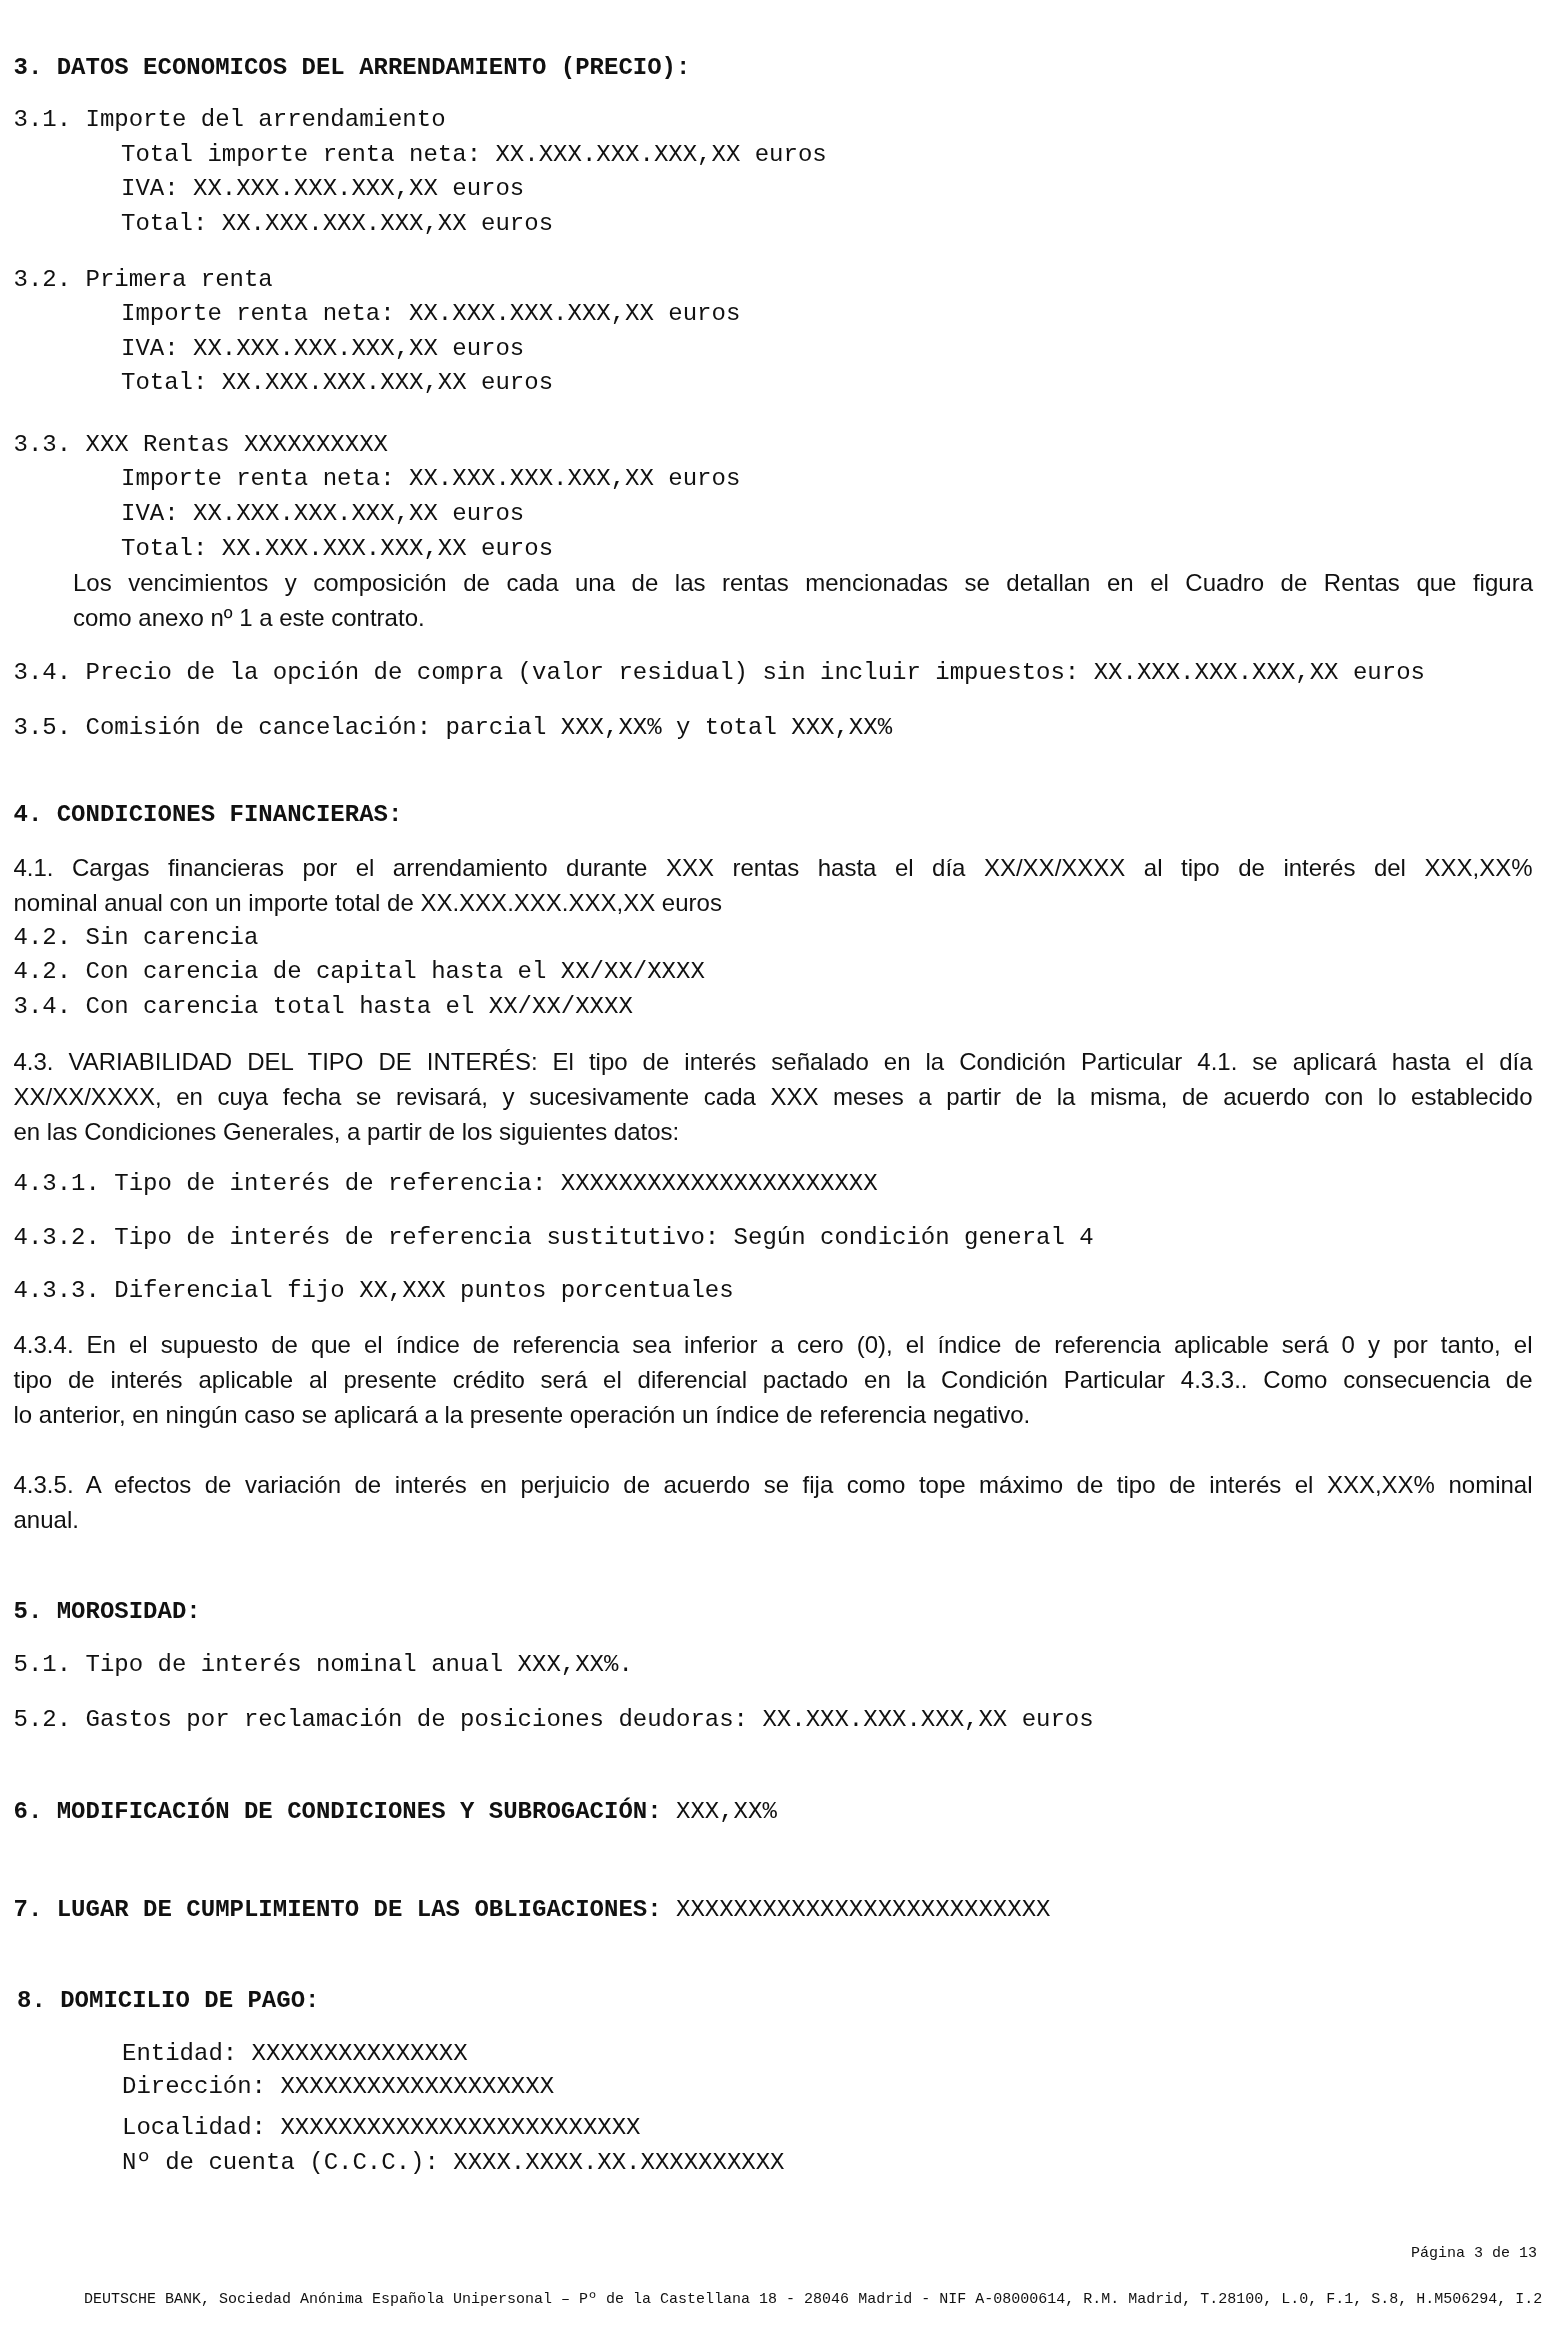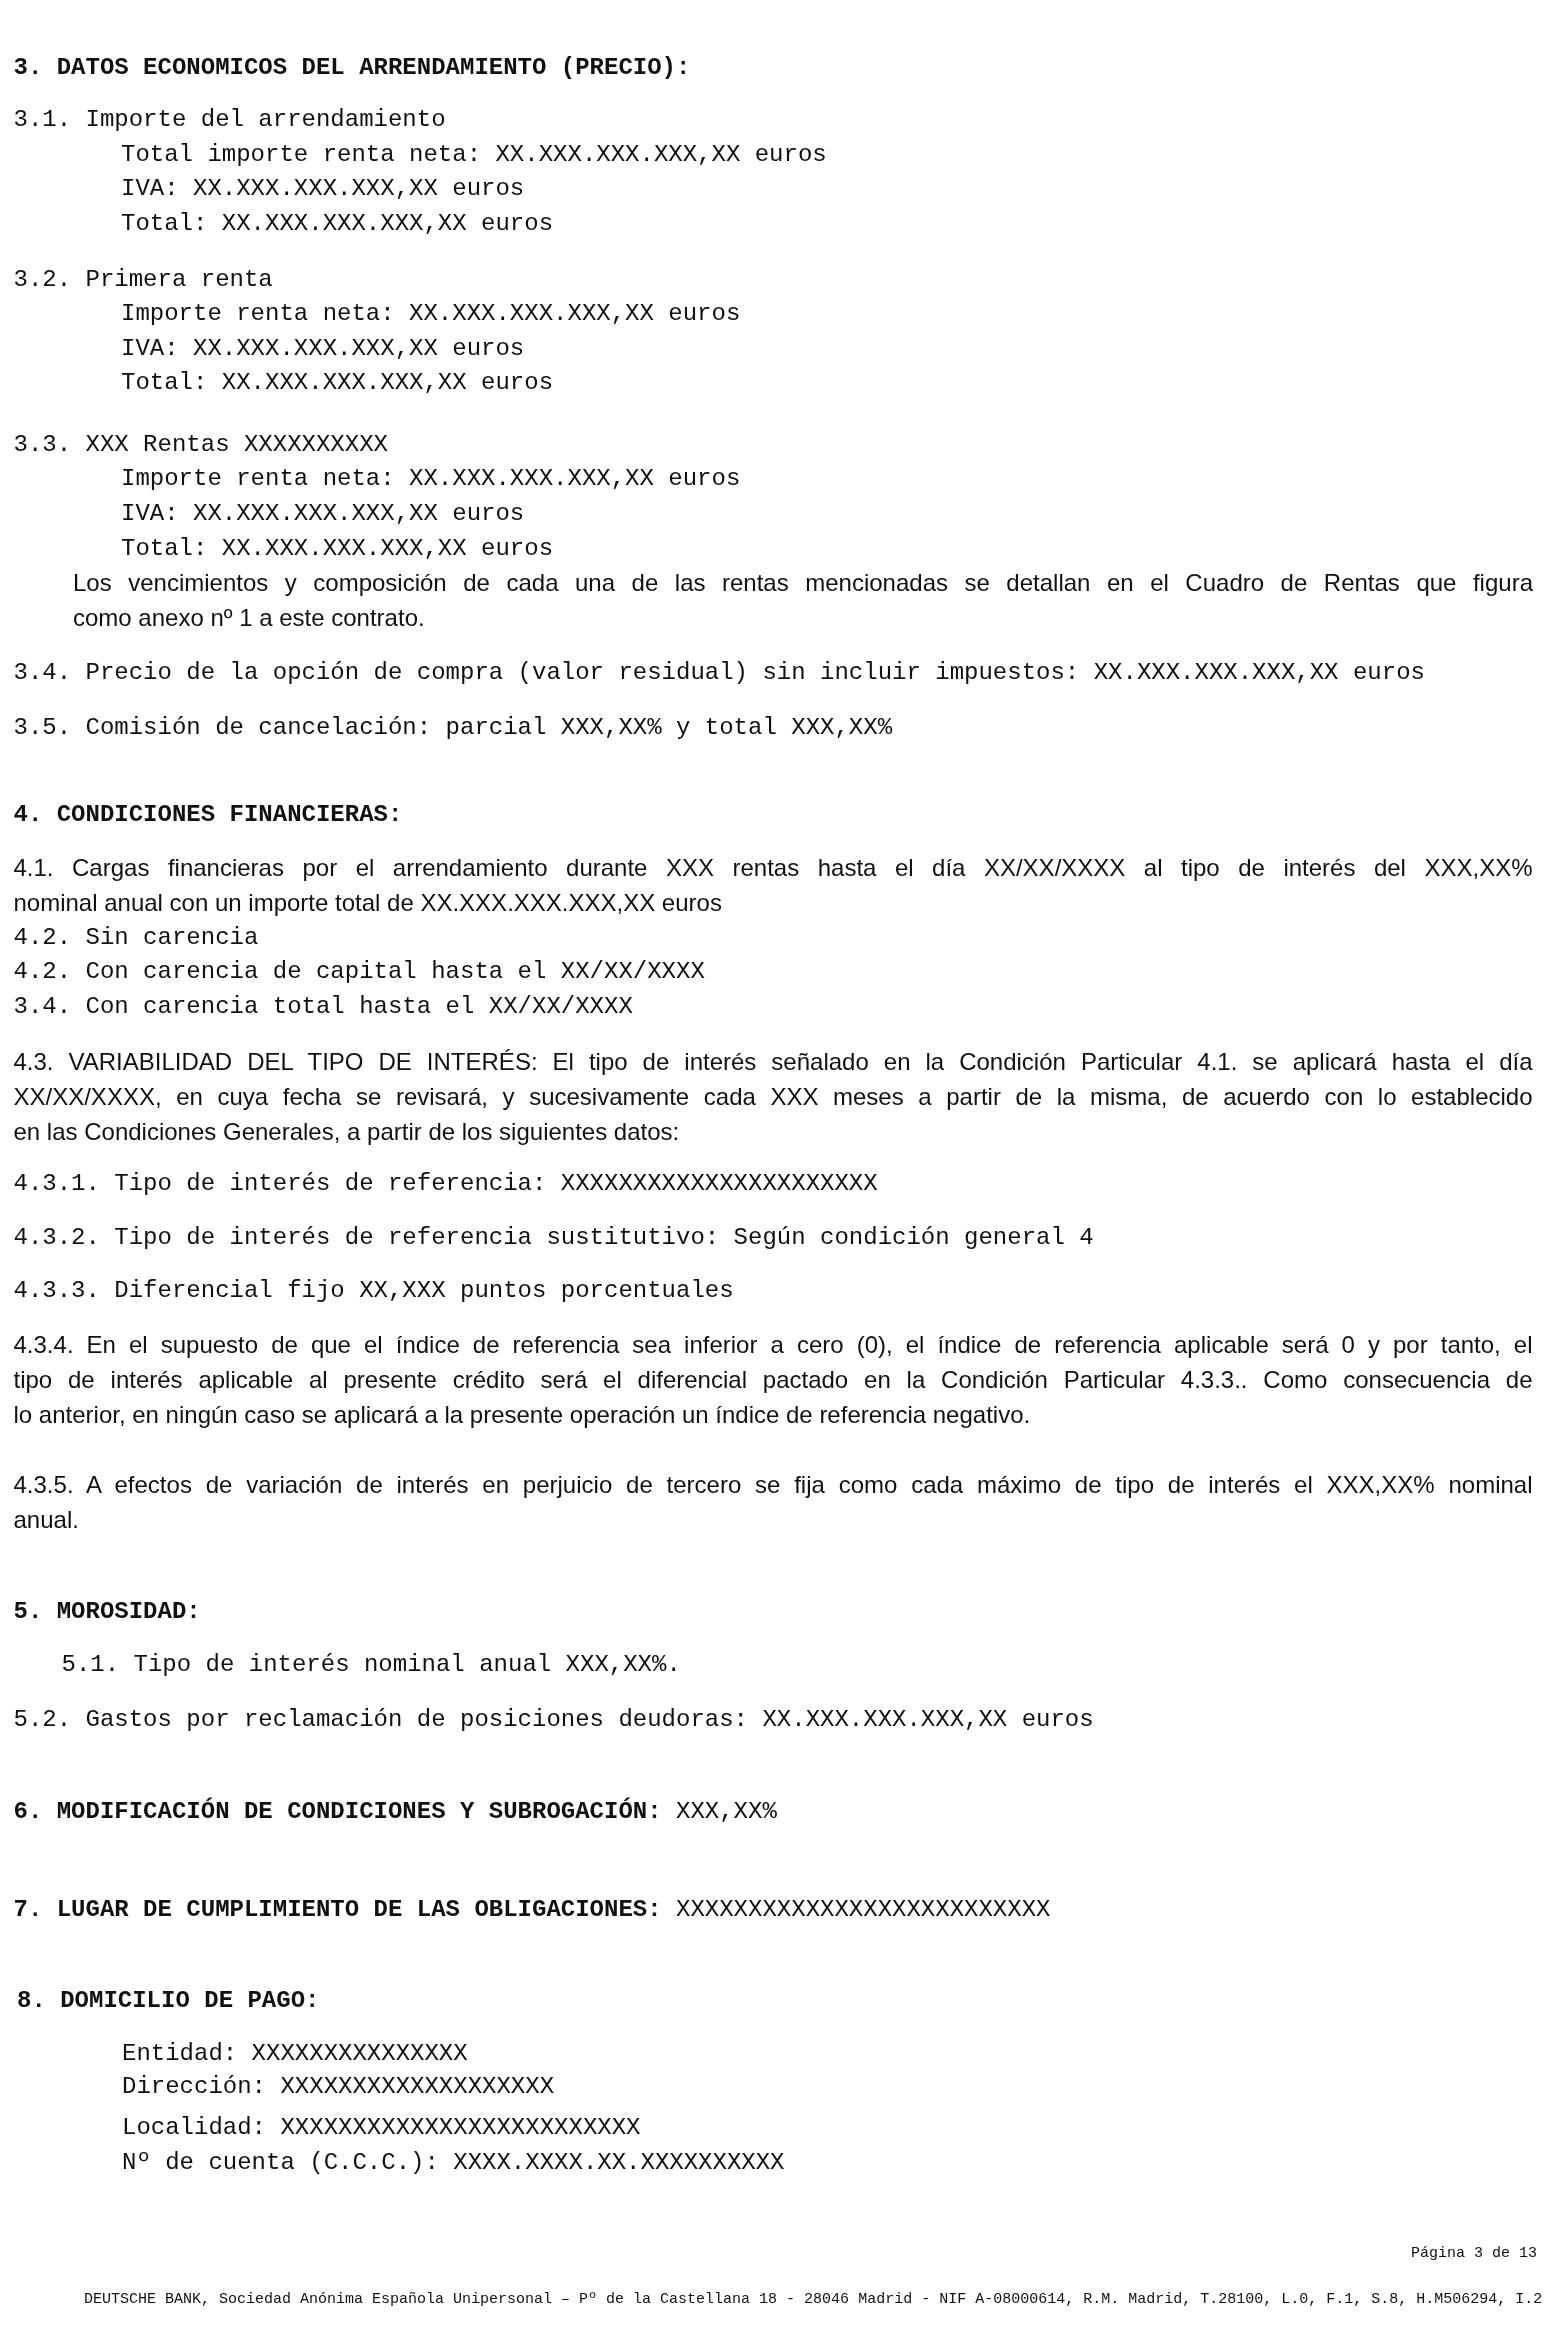--- a/index.html
+++ b/index.html
@@ -55,26 +55,26 @@
 </div>
 <div class="ln" style="left:13.5px;top:1166px;">4.3.1. Tipo de interés de referencia: XXXXXXXXXXXXXXXXXXXXXX</div>
 <div class="ln" style="left:13.5px;top:1220px;">4.3.2. Tipo de interés de referencia sustitutivo: Según condición general 4</div>
 <div class="ln" style="left:13.5px;top:1273px;">4.3.3. Diferencial fijo XX,XXX puntos porcentuales</div>
 <div class="just" style="left:13.5px;top:1327px;width:1519px;">
   <span class="line">4.3.4. En el supuesto de que el índice de referencia sea inferior a cero (0), el índice de referencia aplicable será 0 y por tanto, el</span>
   <span class="line">tipo de interés aplicable al presente crédito será el diferencial pactado en la Condición Particular 4.3.3.. Como consecuencia de</span>
   <span class="last">lo anterior, en ningún caso se aplicará a la presente operación un índice de referencia negativo.</span>
 </div>
 <div class="just" style="left:13.5px;top:1467px;width:1519px;">
-  <span class="line">4.3.5. A efectos de variación de interés en perjuicio de tercero se fija como cada máximo de tipo de interés el XXX,XX% nominal</span>
+  <span class="line">4.3.5. A efectos de variación de interés en perjuicio de acuerdo se fija como tope máximo de tipo de interés el XXX,XX% nominal</span>
   <span class="last">anual.</span>
 </div>
 
 <div class="ln b" style="left:13.5px;top:1594px;">5. MOROSIDAD:</div>
-<div class="ln" style="left:13.5px;top:1647px;margin-left:48px;">5.1. Tipo de interés nominal anual XXX,XX%.</div>
+<div class="ln" style="left:13.5px;top:1647px;">5.1. Tipo de interés nominal anual XXX,XX%.</div>
 <div class="ln" style="left:13.5px;top:1702px;">5.2. Gastos por reclamación de posiciones deudoras: XX.XXX.XXX.XXX,XX euros</div>
 
 <div class="ln" style="left:13.5px;top:1794px;"><span class="b">6. MODIFICACIÓN DE CONDICIONES Y SUBROGACIÓN:</span><span> XXX,XX%</span></div>
 
 <div class="ln" style="left:13.5px;top:1892px;"><span class="b">7. LUGAR DE CUMPLIMIENTO DE LAS OBLIGACIONES:</span><span> XXXXXXXXXXXXXXXXXXXXXXXXXX</span></div>
 
 <div class="ln b" style="left:17px;top:1983px;">8. DOMICILIO DE PAGO:</div>
 <div class="ln" style="left:122px;top:2036px;">Entidad: XXXXXXXXXXXXXXX</div>
 <div class="ln" style="left:122px;top:2069px;">Dirección: XXXXXXXXXXXXXXXXXXX</div>
 <div class="ln" style="left:122px;top:2110px;">Localidad: XXXXXXXXXXXXXXXXXXXXXXXXX</div>

